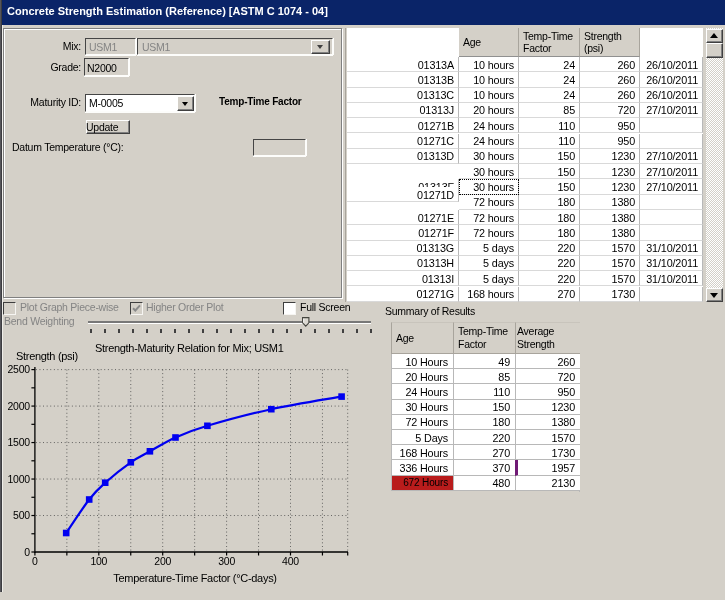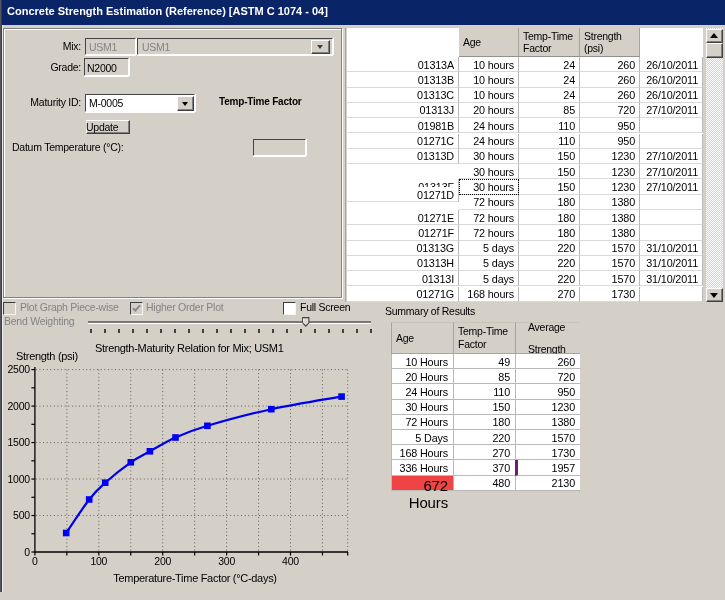--- a/index.html
+++ b/index.html
@@ -70,21 +70,21 @@
     <div style="position:absolute;left:0px;top:59.6px;width:112px;height:15.3px;background:#fff;box-sizing:border-box;border-right:1px solid #b8b8b8;border-bottom:1px solid #d9d9d9;font-size:10.8px;letter-spacing:-0.15px;color:#000;text-align:right;padding:1.5px 4px 0 0;">01313C</div>
     <div style="position:absolute;left:112px;top:59.6px;width:60px;height:15.3px;background:#fff;box-sizing:border-box;border-right:1px solid #b8b8b8;border-bottom:1px solid #d9d9d9;font-size:10.8px;letter-spacing:-0.15px;color:#000;text-align:right;padding:1.5px 4px 0 0;">10 hours</div>
     <div style="position:absolute;left:172px;top:59.6px;width:61px;height:15.3px;background:#fff;box-sizing:border-box;border-right:1px solid #b8b8b8;border-bottom:1px solid #d9d9d9;font-size:10.8px;letter-spacing:-0.15px;color:#000;text-align:right;padding:1.5px 4px 0 0;">24</div>
     <div style="position:absolute;left:233px;top:59.6px;width:60px;height:15.3px;background:#fff;box-sizing:border-box;border-right:1px solid #b8b8b8;border-bottom:1px solid #d9d9d9;font-size:10.8px;letter-spacing:-0.15px;color:#000;text-align:right;padding:1.5px 4px 0 0;">260</div>
     <div style="position:absolute;left:293px;top:59.6px;width:63px;height:15.3px;background:#fff;box-sizing:border-box;border-right:1px solid #b8b8b8;border-bottom:1px solid #d9d9d9;font-size:10.8px;letter-spacing:-0.15px;color:#000;text-align:right;padding:1.5px 4px 0 0;">26/10/2011</div>
     <div style="position:absolute;left:0px;top:74.9px;width:112px;height:15.3px;background:#fff;box-sizing:border-box;border-right:1px solid #b8b8b8;border-bottom:1px solid #d9d9d9;font-size:10.8px;letter-spacing:-0.15px;color:#000;text-align:right;padding:1.5px 4px 0 0;">01313J</div>
     <div style="position:absolute;left:112px;top:74.9px;width:60px;height:15.3px;background:#fff;box-sizing:border-box;border-right:1px solid #b8b8b8;border-bottom:1px solid #d9d9d9;font-size:10.8px;letter-spacing:-0.15px;color:#000;text-align:right;padding:1.5px 4px 0 0;">20 hours</div>
     <div style="position:absolute;left:172px;top:74.9px;width:61px;height:15.3px;background:#fff;box-sizing:border-box;border-right:1px solid #b8b8b8;border-bottom:1px solid #d9d9d9;font-size:10.8px;letter-spacing:-0.15px;color:#000;text-align:right;padding:1.5px 4px 0 0;">85</div>
     <div style="position:absolute;left:233px;top:74.9px;width:60px;height:15.3px;background:#fff;box-sizing:border-box;border-right:1px solid #b8b8b8;border-bottom:1px solid #d9d9d9;font-size:10.8px;letter-spacing:-0.15px;color:#000;text-align:right;padding:1.5px 4px 0 0;">720</div>
     <div style="position:absolute;left:293px;top:74.9px;width:63px;height:15.3px;background:#fff;box-sizing:border-box;border-right:1px solid #b8b8b8;border-bottom:1px solid #d9d9d9;font-size:10.8px;letter-spacing:-0.15px;color:#000;text-align:right;padding:1.5px 4px 0 0;">27/10/2011</div>
-    <div style="position:absolute;left:0px;top:90.2px;width:112px;height:15.3px;background:#fff;box-sizing:border-box;border-right:1px solid #b8b8b8;border-bottom:1px solid #d9d9d9;font-size:10.8px;letter-spacing:-0.15px;color:#000;text-align:right;padding:1.5px 4px 0 0;">01981B</div>
+    <div style="position:absolute;left:0px;top:90.2px;width:112px;height:15.3px;background:#fff;box-sizing:border-box;border-right:1px solid #b8b8b8;border-bottom:1px solid #d9d9d9;font-size:10.8px;letter-spacing:-0.15px;color:#000;text-align:right;padding:1.5px 4px 0 0;">01271B</div>
     <div style="position:absolute;left:112px;top:90.2px;width:60px;height:15.3px;background:#fff;box-sizing:border-box;border-right:1px solid #b8b8b8;border-bottom:1px solid #d9d9d9;font-size:10.8px;letter-spacing:-0.15px;color:#000;text-align:right;padding:1.5px 4px 0 0;">24 hours</div>
     <div style="position:absolute;left:172px;top:90.2px;width:61px;height:15.3px;background:#fff;box-sizing:border-box;border-right:1px solid #b8b8b8;border-bottom:1px solid #d9d9d9;font-size:10.8px;letter-spacing:-0.15px;color:#000;text-align:right;padding:1.5px 4px 0 0;">110</div>
     <div style="position:absolute;left:233px;top:90.2px;width:60px;height:15.3px;background:#fff;box-sizing:border-box;border-right:1px solid #b8b8b8;border-bottom:1px solid #d9d9d9;font-size:10.8px;letter-spacing:-0.15px;color:#000;text-align:right;padding:1.5px 4px 0 0;">950</div>
     <div style="position:absolute;left:293px;top:90.2px;width:63px;height:15.3px;background:#fff;box-sizing:border-box;border-right:1px solid #b8b8b8;border-bottom:1px solid #d9d9d9;font-size:10.8px;letter-spacing:-0.15px;color:#000;text-align:right;padding:1.5px 4px 0 0;"></div>
     <div style="position:absolute;left:0px;top:105.5px;width:112px;height:15.3px;background:#fff;box-sizing:border-box;border-right:1px solid #b8b8b8;border-bottom:1px solid #d9d9d9;font-size:10.8px;letter-spacing:-0.15px;color:#000;text-align:right;padding:1.5px 4px 0 0;">01271C</div>
     <div style="position:absolute;left:112px;top:105.5px;width:60px;height:15.3px;background:#fff;box-sizing:border-box;border-right:1px solid #b8b8b8;border-bottom:1px solid #d9d9d9;font-size:10.8px;letter-spacing:-0.15px;color:#000;text-align:right;padding:1.5px 4px 0 0;">24 hours</div>
     <div style="position:absolute;left:172px;top:105.5px;width:61px;height:15.3px;background:#fff;box-sizing:border-box;border-right:1px solid #b8b8b8;border-bottom:1px solid #d9d9d9;font-size:10.8px;letter-spacing:-0.15px;color:#000;text-align:right;padding:1.5px 4px 0 0;">110</div>
     <div style="position:absolute;left:233px;top:105.5px;width:60px;height:15.3px;background:#fff;box-sizing:border-box;border-right:1px solid #b8b8b8;border-bottom:1px solid #d9d9d9;font-size:10.8px;letter-spacing:-0.15px;color:#000;text-align:right;padding:1.5px 4px 0 0;">950</div>
     <div style="position:absolute;left:293px;top:105.5px;width:63px;height:15.3px;background:#fff;box-sizing:border-box;border-right:1px solid #b8b8b8;border-bottom:1px solid #d9d9d9;font-size:10.8px;letter-spacing:-0.15px;color:#000;text-align:right;padding:1.5px 4px 0 0;"></div>
     <div style="position:absolute;left:0px;top:120.80000000000001px;width:112px;height:15.3px;background:#fff;box-sizing:border-box;border-right:1px solid #b8b8b8;border-bottom:1px solid #d9d9d9;font-size:10.8px;letter-spacing:-0.15px;color:#000;text-align:right;padding:1.5px 4px 0 0;">01313D</div>
@@ -254,21 +254,21 @@
   </svg>
 
 <div class="lbl" style="left:385px;top:305px">Summary of Results</div>
 <div id="summary" class="abs" style="left: 391px; top: 322px; width: 189px; height: 170px; border-right: 1px solid rgb(184, 184, 184); box-sizing: border-box;">
     <div style="position:absolute;left:0px;top:0;width:62px;height:32px;background:#d4d0c8;box-sizing:border-box;border-left:1px solid #a8a49c;border-bottom:1px solid #a8a49c;border-top:1px solid #c8c4bc;font-size:10.5px;letter-spacing:-0.25px;color:#000;padding-left:4px;line-height:13px;display:flex;align-items:center">
       <span>Age</span>
     </div>
     <div style="position:absolute;left:62px;top:0;width:62px;height:32px;background:#d4d0c8;box-sizing:border-box;border-left:1px solid #a8a49c;border-bottom:1px solid #a8a49c;border-top:1px solid #c8c4bc;font-size:10.5px;letter-spacing:-0.25px;color:#000;padding-left:4px;line-height:13px;display:flex;align-items:center">
       <span>Temp-Time<br>Factor</span>
     </div>
-    <div style="position:absolute;left:124px;top:0;width:65px;height:32px;background:#d4d0c8;box-sizing:border-box;border-left:1px solid #a8a49c;border-bottom:1px solid #a8a49c;border-top:1px solid #c8c4bc;font-size:10.5px;letter-spacing:-0.25px;color:#000;padding-left:12px;line-height:22px;display:flex;align-items:center">
+    <div style="position:absolute;left:124px;top:0;width:65px;height:32px;background:#d4d0c8;box-sizing:border-box;border-left:1px solid #a8a49c;border-bottom:1px solid #a8a49c;border-top:1px solid #c8c4bc;font-size:10.5px;letter-spacing:-0.25px;color:#000;padding-left:1px;line-height:13px;display:flex;align-items:center">
       <span>Average<br>Strength</span>
     </div>
     <div style="position:absolute;left:0px;top:32px;width:62px;height:15.2px;background:#fff;box-sizing:border-box;border-left:1px solid #b8b8b8;border-bottom:1px solid #b8b8b8;font-size:10.8px;letter-spacing:-0.15px;color:#000;text-align:right;padding:1.5px 5px 0 0">10 Hours</div>
     <div style="position:absolute;left:62px;top:32px;width:62px;height:15.2px;background:#fff;box-sizing:border-box;border-left:1px solid #b8b8b8;border-bottom:1px solid #b8b8b8;font-size:10.8px;letter-spacing:-0.15px;color:#000;text-align:right;padding:1.5px 5px 0 0">49</div>
     <div style="position:absolute;left:124px;top:32px;width:65px;height:15.2px;background:#fff;box-sizing:border-box;border-left:1px solid #b8b8b8;border-bottom:1px solid #b8b8b8;font-size:10.8px;letter-spacing:-0.15px;color:#000;text-align:right;padding:1.5px 5px 0 0">260</div>
     <div style="position:absolute;left:0px;top:47.2px;width:62px;height:15.2px;background:#fff;box-sizing:border-box;border-left:1px solid #b8b8b8;border-bottom:1px solid #b8b8b8;font-size:10.8px;letter-spacing:-0.15px;color:#000;text-align:right;padding:1.5px 5px 0 0">20 Hours</div>
     <div style="position:absolute;left:62px;top:47.2px;width:62px;height:15.2px;background:#fff;box-sizing:border-box;border-left:1px solid #b8b8b8;border-bottom:1px solid #b8b8b8;font-size:10.8px;letter-spacing:-0.15px;color:#000;text-align:right;padding:1.5px 5px 0 0">85</div>
     <div style="position:absolute;left:124px;top:47.2px;width:65px;height:15.2px;background:#fff;box-sizing:border-box;border-left:1px solid #b8b8b8;border-bottom:1px solid #b8b8b8;font-size:10.8px;letter-spacing:-0.15px;color:#000;text-align:right;padding:1.5px 5px 0 0">720</div>
     <div style="position:absolute;left:0px;top:62.4px;width:62px;height:15.2px;background:#fff;box-sizing:border-box;border-left:1px solid #b8b8b8;border-bottom:1px solid #b8b8b8;font-size:10.8px;letter-spacing:-0.15px;color:#000;text-align:right;padding:1.5px 5px 0 0">24 Hours</div>
     <div style="position:absolute;left:62px;top:62.4px;width:62px;height:15.2px;background:#fff;box-sizing:border-box;border-left:1px solid #b8b8b8;border-bottom:1px solid #b8b8b8;font-size:10.8px;letter-spacing:-0.15px;color:#000;text-align:right;padding:1.5px 5px 0 0">110</div>
@@ -281,16 +281,16 @@
     <div style="position:absolute;left:124px;top:92.8px;width:65px;height:15.2px;background:#fff;box-sizing:border-box;border-left:1px solid #b8b8b8;border-bottom:1px solid #b8b8b8;font-size:10.8px;letter-spacing:-0.15px;color:#000;text-align:right;padding:1.5px 5px 0 0">1380</div>
     <div style="position:absolute;left:0px;top:108px;width:62px;height:15.2px;background:#fff;box-sizing:border-box;border-left:1px solid #b8b8b8;border-bottom:1px solid #b8b8b8;font-size:10.8px;letter-spacing:-0.15px;color:#000;text-align:right;padding:1.5px 5px 0 0">5 Days</div>
     <div style="position:absolute;left:62px;top:108px;width:62px;height:15.2px;background:#fff;box-sizing:border-box;border-left:1px solid #b8b8b8;border-bottom:1px solid #b8b8b8;font-size:10.8px;letter-spacing:-0.15px;color:#000;text-align:right;padding:1.5px 5px 0 0">220</div>
     <div style="position:absolute;left:124px;top:108px;width:65px;height:15.2px;background:#fff;box-sizing:border-box;border-left:1px solid #b8b8b8;border-bottom:1px solid #b8b8b8;font-size:10.8px;letter-spacing:-0.15px;color:#000;text-align:right;padding:1.5px 5px 0 0">1570</div>
     <div style="position:absolute;left:0px;top:123.19999999999999px;width:62px;height:15.2px;background:#fff;box-sizing:border-box;border-left:1px solid #b8b8b8;border-bottom:1px solid #b8b8b8;font-size:10.8px;letter-spacing:-0.15px;color:#000;text-align:right;padding:1.5px 5px 0 0">168 Hours</div>
     <div style="position:absolute;left:62px;top:123.19999999999999px;width:62px;height:15.2px;background:#fff;box-sizing:border-box;border-left:1px solid #b8b8b8;border-bottom:1px solid #b8b8b8;font-size:10.8px;letter-spacing:-0.15px;color:#000;text-align:right;padding:1.5px 5px 0 0">270</div>
     <div style="position:absolute;left:124px;top:123.19999999999999px;width:65px;height:15.2px;background:#fff;box-sizing:border-box;border-left:1px solid #b8b8b8;border-bottom:1px solid #b8b8b8;font-size:10.8px;letter-spacing:-0.15px;color:#000;text-align:right;padding:1.5px 5px 0 0">1730</div>
     <div style="position:absolute;left:0px;top:138.39999999999998px;width:62px;height:15.2px;background:#fff;box-sizing:border-box;border-left:1px solid #b8b8b8;border-bottom:1px solid #b8b8b8;font-size:10.8px;letter-spacing:-0.15px;color:#000;text-align:right;padding:1.5px 5px 0 0">336 Hours</div>
     <div style="position:absolute;left:62px;top:138.39999999999998px;width:62px;height:15.2px;background:#fff;box-sizing:border-box;border-left:1px solid #b8b8b8;border-bottom:1px solid #b8b8b8;font-size:10.8px;letter-spacing:-0.15px;color:#000;text-align:right;padding:1.5px 5px 0 0">370</div>
     <div style="position:absolute;left:124px;top:138.39999999999998px;width:65px;height:15.2px;background:#fff;box-sizing:border-box;border-left:3px solid #701a75;border-bottom:1px solid #b8b8b8;font-size:10.8px;letter-spacing:-0.15px;color:#000;text-align:right;padding:1.5px 5px 0 0">1957</div>
-    <div style="position:absolute;left:0px;top:153.6px;width:62px;height:15.2px;background:#ef4444;box-sizing:border-box;border-left:1px solid #b8b8b8;border-bottom:1px solid #b8b8b8;font-size:15px;letter-spacing:-0.15px;color:#000;text-align:right;padding:1.5px 5px 0 0">672 Hours</div>
+    <div style="position:absolute;left:0px;top:153.6px;width:62px;height:15.2px;background:#b91c1c;box-sizing:border-box;border-left:1px solid #b8b8b8;border-bottom:1px solid #b8b8b8;font-size:10px;letter-spacing:-0.15px;color:#000;text-align:right;padding:1.5px 5px 0 0">672 Hours</div>
     <div style="position:absolute;left:62px;top:153.6px;width:62px;height:15.2px;background:#fff;box-sizing:border-box;border-left:1px solid #b8b8b8;border-bottom:1px solid #b8b8b8;font-size:10.8px;letter-spacing:-0.15px;color:#000;text-align:right;padding:1.5px 5px 0 0">480</div>
     <div style="position:absolute;left:124px;top:153.6px;width:65px;height:15.2px;background:#fff;box-sizing:border-box;border-left:1px solid #b8b8b8;border-bottom:1px solid #b8b8b8;font-size:10.8px;letter-spacing:-0.15px;color:#000;text-align:right;padding:1.5px 5px 0 0">2130</div>
   </div>
 
 </body></html>

